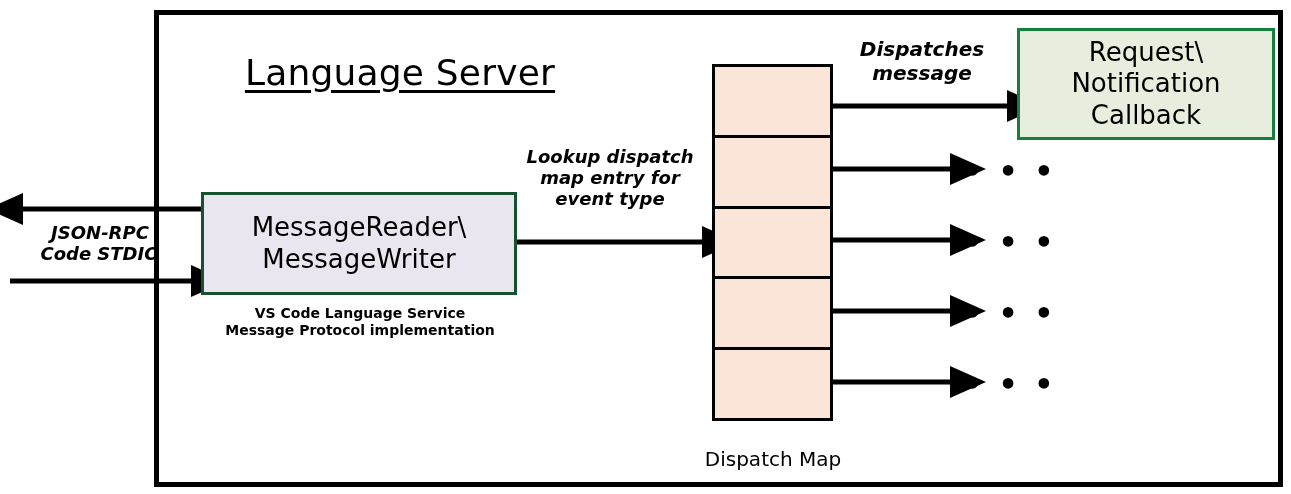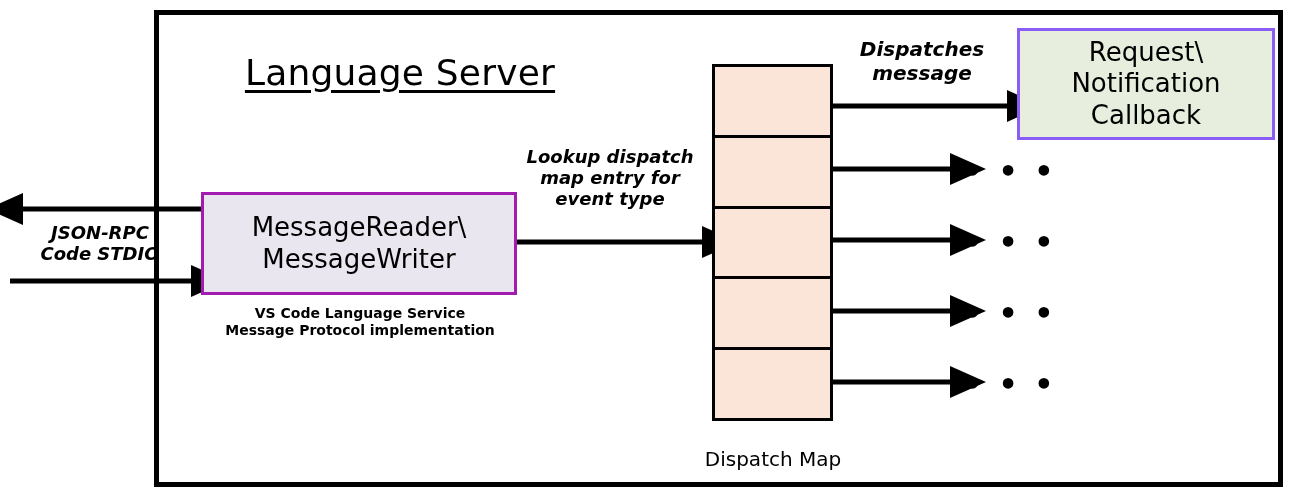--- a/index.html
+++ b/index.html
@@ -55,21 +55,21 @@
     font-weight: 600;
   }
 
   
   #box-message-io {
     left: 201px;
     top: 192px;
     width: 316px;
     height: 103px;
     background: #EAE6F0;
-    border: 3px solid #a21caf;
+    border: 3px solid #14532d;
     box-sizing: border-box;
     display: flex;
     align-items: center;
     justify-content: center;
   }
   #box-message-io-label {
     font-size: 26px;
     text-align: center;
     line-height: 1.2;
     white-space: pre-line;
@@ -129,21 +129,21 @@
     font-weight: 600;
   }
 
   
   #box-callback {
     left: 1017px;
     top: 28px;
     width: 258px;
     height: 112px;
     background: #E7EEDD;
-    border: 3px solid #8b5cf6;
+    border: 3px solid #15803d;
     box-sizing: border-box;
     display: flex;
     align-items: center;
     justify-content: center;
   }
   #box-callback-label {
     font-size: 26px;
     text-align: center;
     line-height: 1.2;
     white-space: pre-line;

